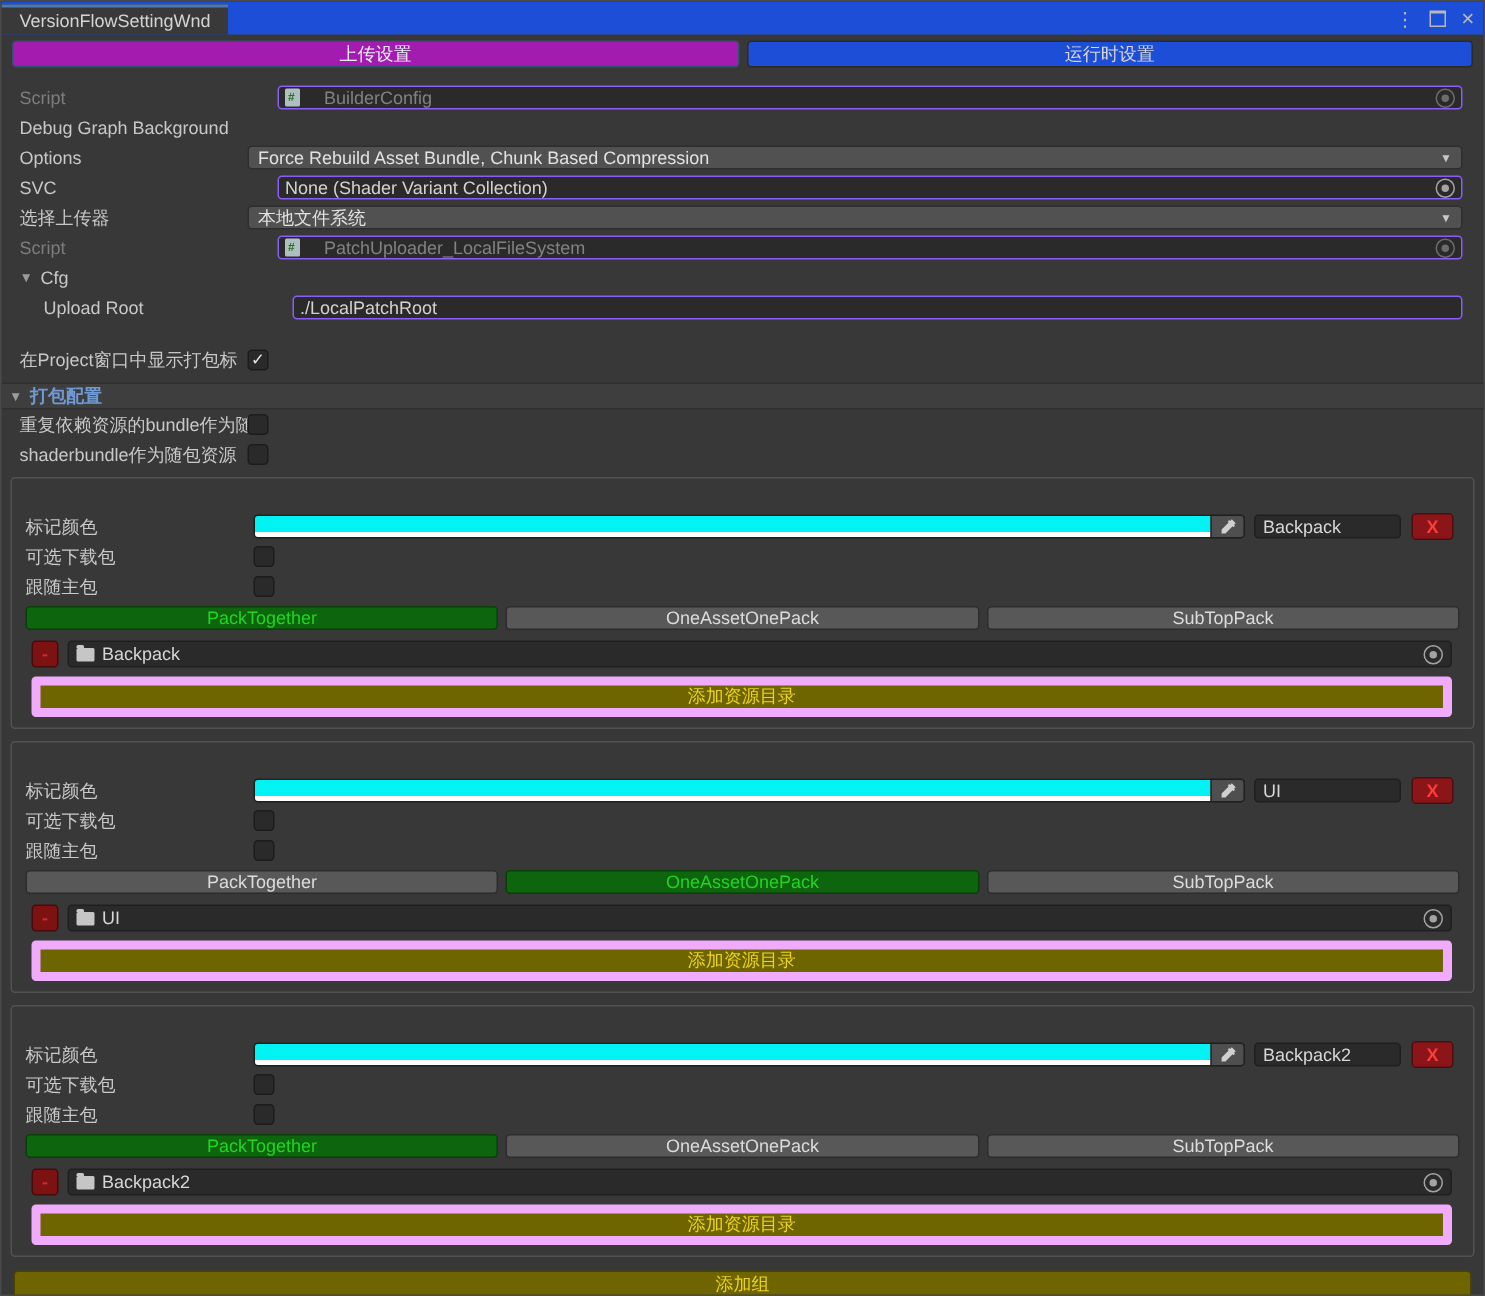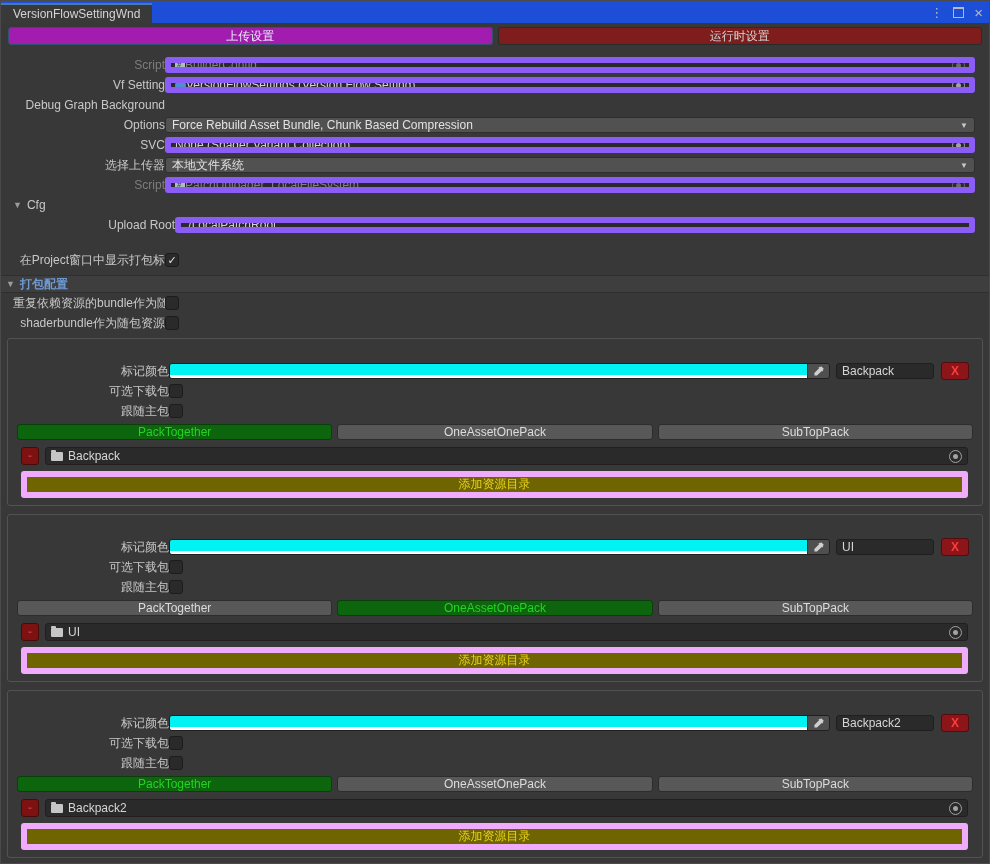--- a/index.html
+++ b/index.html
@@ -13,31 +13,31 @@
   .titlebar{height:22px;background:#1d4ed8;display:flex;align-items:flex-end;position:relative;}
   .doc-tab{height:20px;box-sizing:border-box;background:#393939;border-top:2px solid #4a79b0;
     display:flex;align-items:center;padding:0 12px;min-width:150px;color:#d4d4d4;}
   .win-controls{position:absolute;right:6px;top:0;height:22px;display:flex;align-items:center;gap:10px;color:#b9b9b9;}
   .kebab{font-size:13px;line-height:1;cursor:default;}
   .maxbox{width:9px;height:8px;border:1px solid #b9b9b9;border-top-width:2px;display:inline-block;}
   .closex{font-size:15px;line-height:1;}
   
   .tabbar{display:flex;gap:5px;padding:4px 7px 4px 7px;}
   .tabbtn{flex:1;height:16px;border-radius:3px;border:1px solid #2a2a2a;display:flex;align-items:center;justify-content:center;
-    background:#7f1d1d;color:#d6d6d6;cursor:pointer;}
+    background:#1d4ed8;color:#d6d6d6;cursor:pointer;}
   .tabbtn.active{background:#a21caf;border-color:#35506e;color:#e9eff6;}
   
   .content{padding-top:6px;}
-  .row{display:flex;align-items:center;height:20px;padding:0 14px 0 12px;text-align:right;}
+  .row{display:flex;align-items:center;height:20px;padding:0 14px 0 12px;}
   .row .label{width:152px;flex:none;white-space:nowrap;overflow:hidden;}
   .row.disabled .label{color:#7d7d7d;}
   .row.disabled .objfield{color:#828282;}
   .row.disabled .picker{opacity:.55;}
-  .objfield{flex:1;height:16px;box-sizing:border-box;background:#2a2a2a;border:6px solid #8b5cf6;border-radius:3px;
-    display:flex;align-items:center;gap:0;padding:0 4px;color:#d2d2d2;white-space:nowrap;overflow:hidden;}
+  .objfield{flex:1;height:16px;box-sizing:border-box;background:#2a2a2a;border:1px solid #8b5cf6;border-radius:3px;
+    display:flex;align-items:center;gap:16px;padding:0 4px;color:#d2d2d2;white-space:nowrap;overflow:hidden;margin-left:20px;}
   .dropdown{flex:1;height:16px;box-sizing:border-box;background:#515151;border:1px solid #2e2e2e;border-radius:3px;
     display:flex;align-items:center;padding:0 6px;color:#e2e2e2;white-space:nowrap;overflow:hidden;}
   .dd-arrow{margin-left:auto;font-size:8px;color:#c8c8c8;flex:none;}
   .picker{margin-left:auto;flex:none;width:11px;height:11px;border:1px solid #a3a3a3;border-radius:50%;position:relative;cursor:pointer;}
   .picker::after{content:"";position:absolute;left:3px;top:3px;right:3px;bottom:3px;background:#a3a3a3;border-radius:50%;}
   .foldout{display:flex;align-items:center;gap:5px;height:20px;padding-left:12px;}
   .tri{font-size:9px;color:#9c9c9c;flex:none;}
   .indent{padding-left:28px;}
   .indent .label{width:146px;}
   
@@ -110,28 +110,20 @@
 
     <div class="row disabled">
       <span class="label">Script</span>
       <div class="objfield">
         <span class="icon-script"></span>
         <span>BuilderConfig</span>
         <span class="picker"></span>
       </div>
     </div>
 
-    <div class="row">
-      <span class="label">Vf Setting</span>
-      <div class="objfield">
-        <span class="icon-vf"></span>
-        <span>VersionFlowSettings (Version Flow Setting)</span>
-        <span class="picker"></span>
-      </div>
-    </div>
 
     <div class="row">
       <span class="label">Debug Graph Background</span>
     </div>
 
     <div class="row">
       <span class="label">Options</span>
       <div class="dropdown">
         <span>Force Rebuild Asset Bundle, Chunk Based Compression</span>
         <span class="dd-arrow">▼</span>

